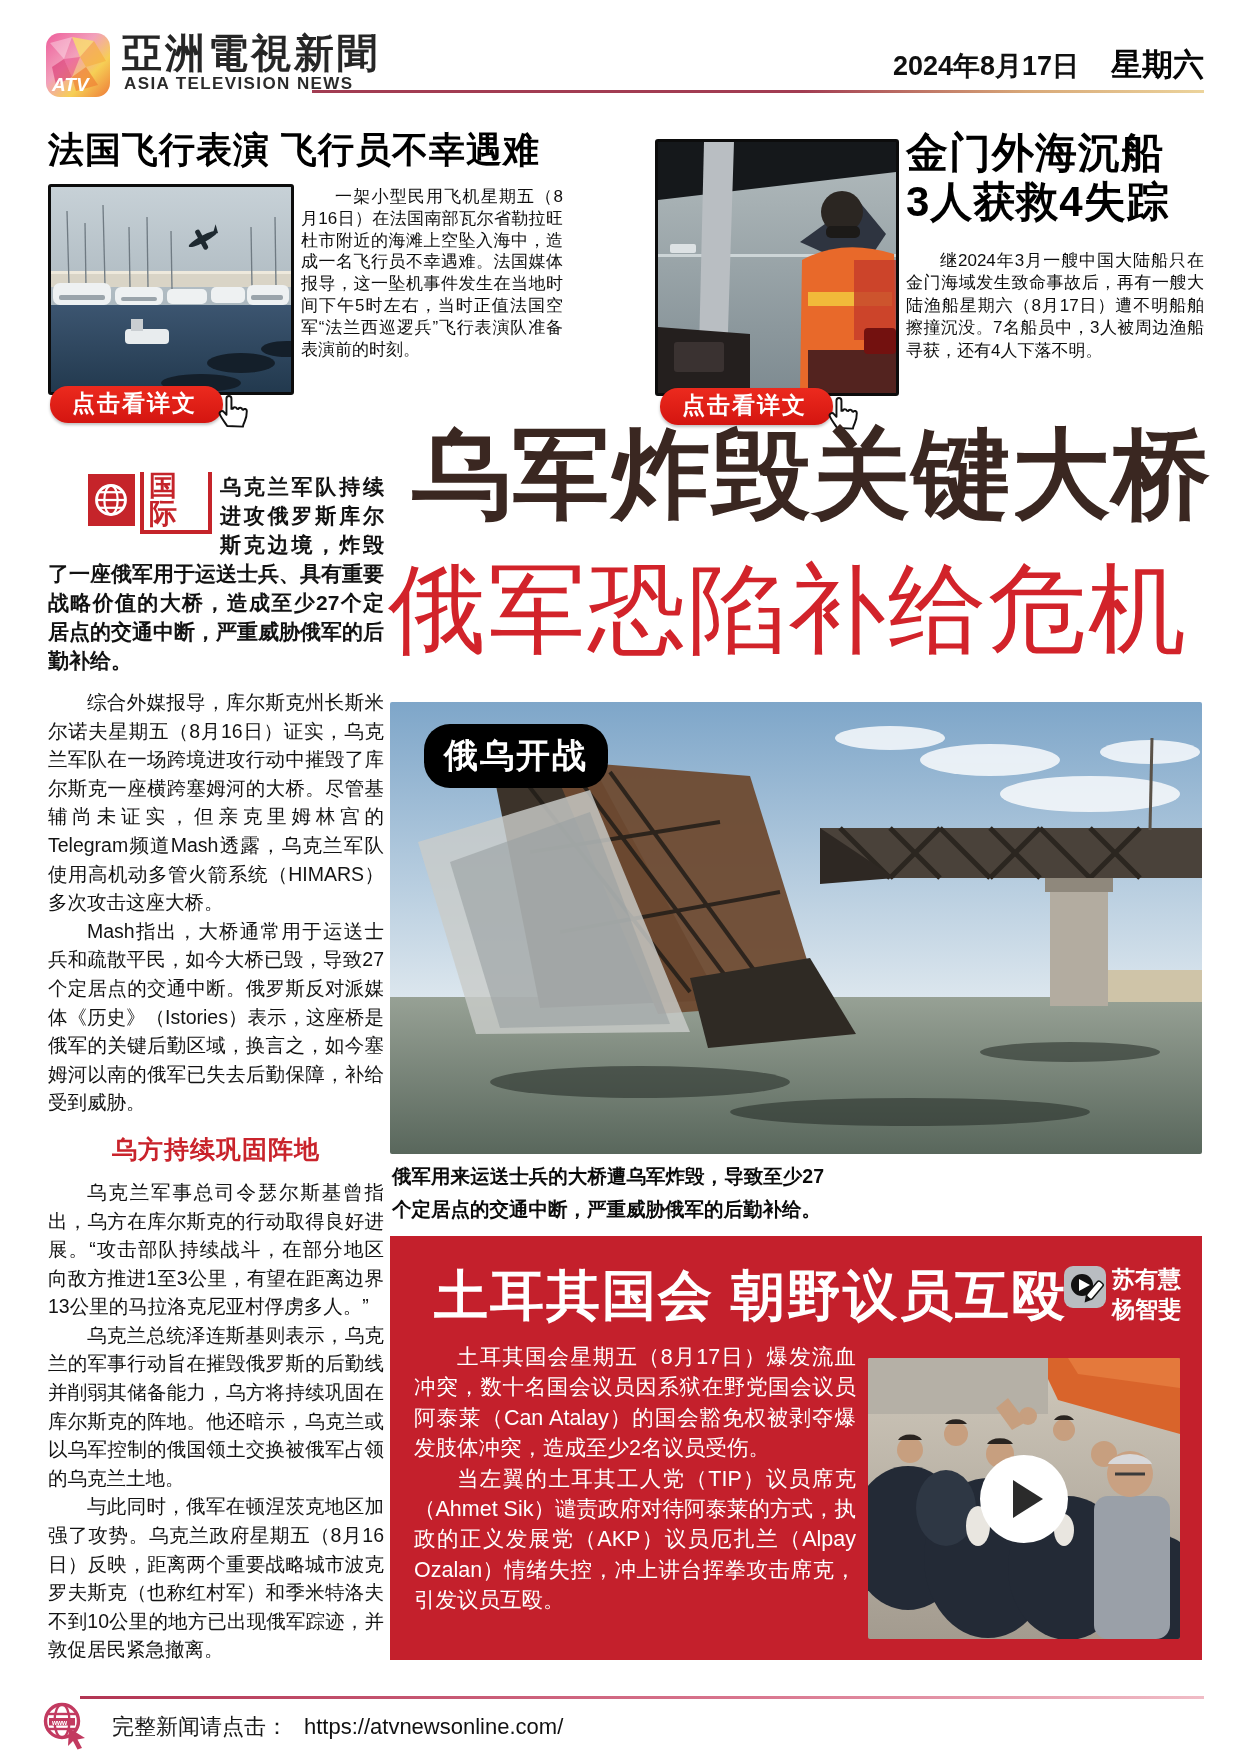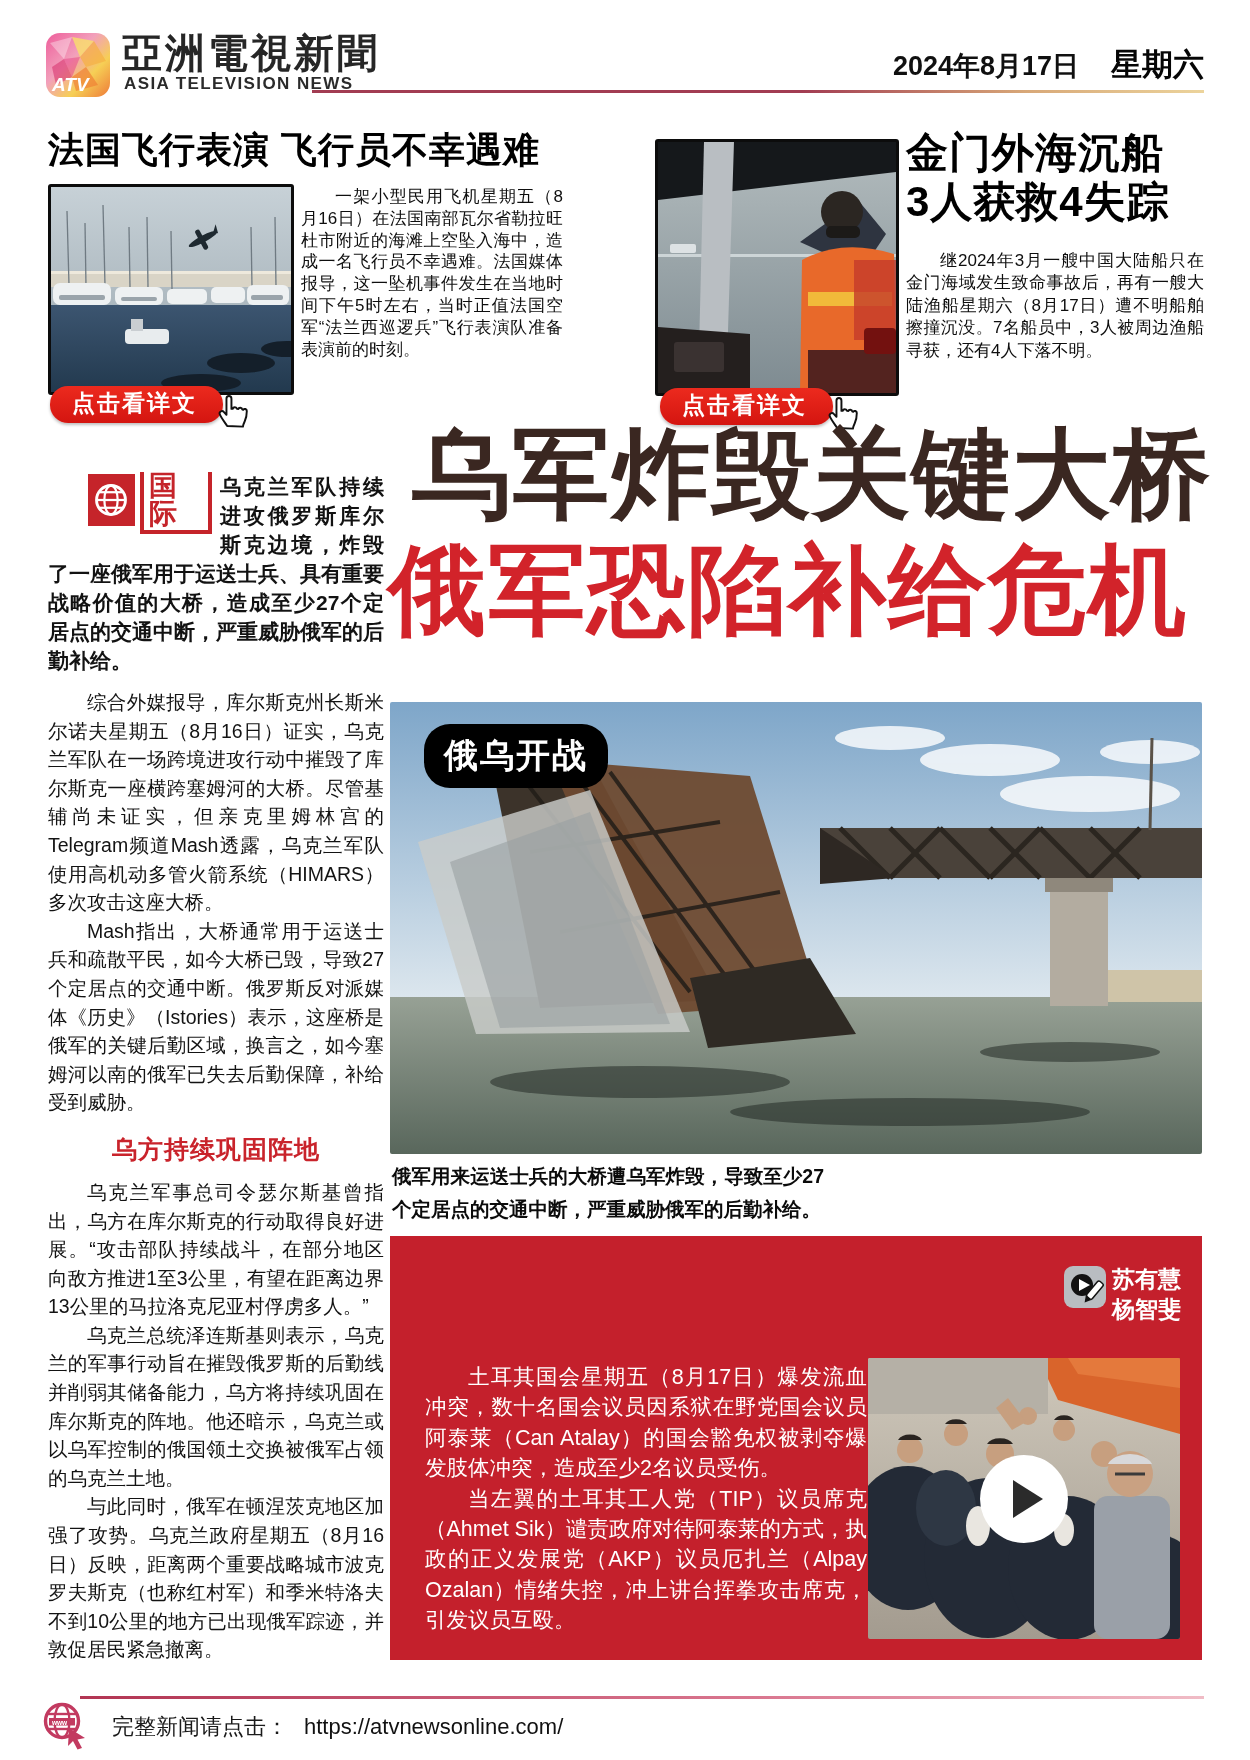--- a/index.html
+++ b/index.html
@@ -42,34 +42,34 @@
   .badge-box{margin-left:5px;border:4px solid #c5242a;color:#c5242a;font-size:28px;font-weight:900;
              padding:2px 5px;letter-spacing:2px;line-height:1;}
   .lead-text{font-size:21px;line-height:29px;font-weight:900;text-align:justify;color:#121212;}
   .col{left:48px;top:688px;width:336px;height:1022px;overflow:hidden;}
   .col p{margin:0;font-size:19.5px;line-height:28.6px;text-align:justify;text-indent:2em;color:#131313;}
   .subhead{margin:16px 0 12px 0;text-align:center;font-size:25px;font-weight:900;color:#c9232b;letter-spacing:1px;}
 
   
   .headline1{left:388px;top:420px;width:816px;font-size:98px;line-height:1.12;font-weight:900;
              color:#3a2721;letter-spacing:2px;white-space:nowrap;margin-left:24px;}
-  .headline2{left:388px;top:536px;width:816px;font-size:98px;line-height:1.12;font-weight:700;
+  .headline2{left:388px;top:555px;width:816px;font-size:98px;line-height:1.12;font-weight:400;
              color:#d2232a;letter-spacing:2px;white-space:nowrap;}
   .bridge-img{left:390px;top:702px;width:812px;height:452px;border-radius:2px;overflow:hidden;}
   .photo-tag{left:424px;top:724px;background:#000;color:#fff;font-size:34px;font-weight:900;
              padding:9px 20px;border-radius:26px;letter-spacing:2px;}
   .caption{left:392px;top:1160px;width:432px;font-size:19.5px;line-height:33px;font-weight:600;color:#0b0b0b;
            text-align:justify;}
 
   
   .redbox{left:390px;top:1236px;width:812px;height:424px;background:#c4202c;overflow:hidden;}
   .tk-title{position:absolute;left:44px;top:24px;font-size:54px;font-weight:900;color:#fff;letter-spacing:2px;}
   .tk-icon{position:absolute;left:674px;top:30px;width:42px;height:42px;}
   .tk-names{position:absolute;left:722px;top:28px;font-size:23px;line-height:30px;font-weight:700;color:#fff;}
-  .tk-body{position:absolute;left:35px;top:106px;width:442px;height:308px;overflow:hidden;margin-top:20px;}
+  .tk-body{position:absolute;left:24px;top:106px;width:442px;height:308px;overflow:hidden;}
   .tk-body p{margin:0;font-size:21.5px;line-height:30.4px;color:#fff;text-align:justify;text-indent:2em;font-weight:500;}
   .brawl{position:absolute;left:478px;top:122px;width:312px;height:281px;overflow:hidden;border-radius:2px;}
   .play-overlay{position:absolute;left:478px;top:122px;width:312px;height:281px;display:flex;
                 align-items:center;justify-content:center;}
   .play-circle{width:88px;height:88px;border-radius:50%;background:#ffffff;display:flex;align-items:center;justify-content:center;}
   .play-tri{width:0;height:0;border-left:30px solid #2b2b2b;border-top:19px solid transparent;
             border-bottom:19px solid transparent;margin-left:8px;}
 
   
   .footer-line{left:80px;top:1696px;width:1124px;height:3px;
@@ -294,20 +294,21 @@
         <ellipse cx="250" cy="380" rx="150" ry="16"></ellipse>
           <ellipse cx="520" cy="410" rx="180" ry="14"></ellipse>
         <ellipse cx="680" cy="350" rx="90" ry="10"></ellipse>
       </g>
     </svg>
   </div>
   <div class="abs photo-tag">俄乌开战</div>
   <div class="abs caption">俄军用来运送士兵的大桥遭乌军炸毁，导致至少27个定居点的交通中断，严重威胁俄军的后勤补给。</div>
 
   <div class="abs redbox">
+    <div class="tk-title">土耳其国会 朝野议员互殴</div>
     <svg class="tk-icon" viewBox="0 0 42 42">
       <rect width="42" height="42" rx="9" fill="#b9bdc1"></rect>
       <circle cx="18" cy="19" r="11" fill="#121212"></circle>
       <polygon points="15,13 26,19 15,25" fill="#ffffff"></polygon>
       <g transform="rotate(40 30 26)">
         <rect x="26" y="14" width="7" height="20" rx="2" fill="#ffffff" stroke="#121212" stroke-width="1.5"></rect>
         <polygon points="26,34 33,34 29.5,40" fill="#121212"></polygon>
       </g>
     </svg>
     <div class="tk-names">

